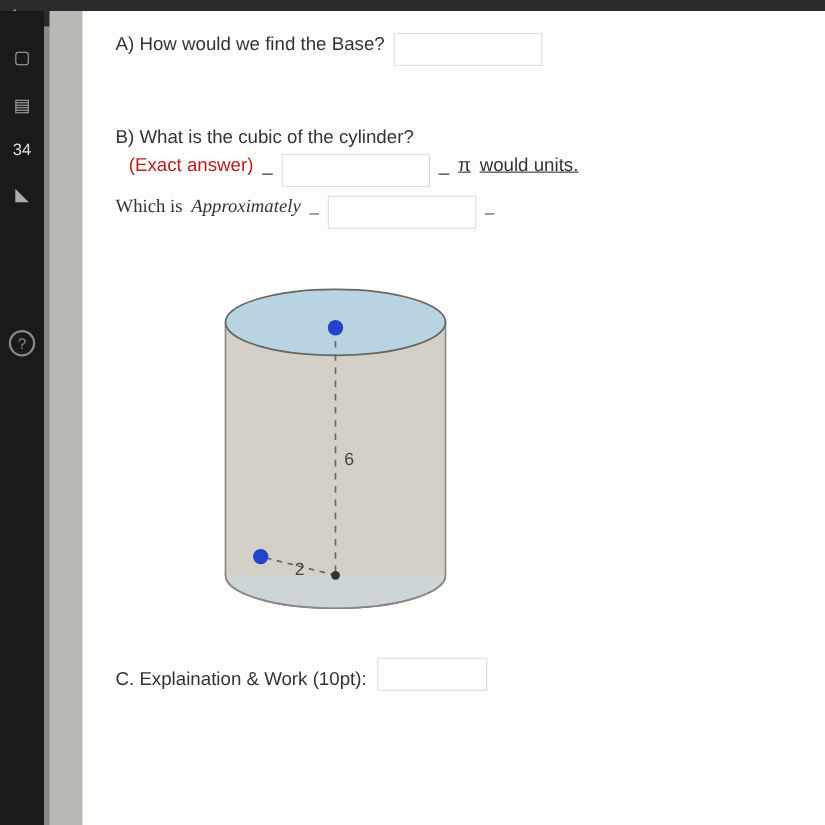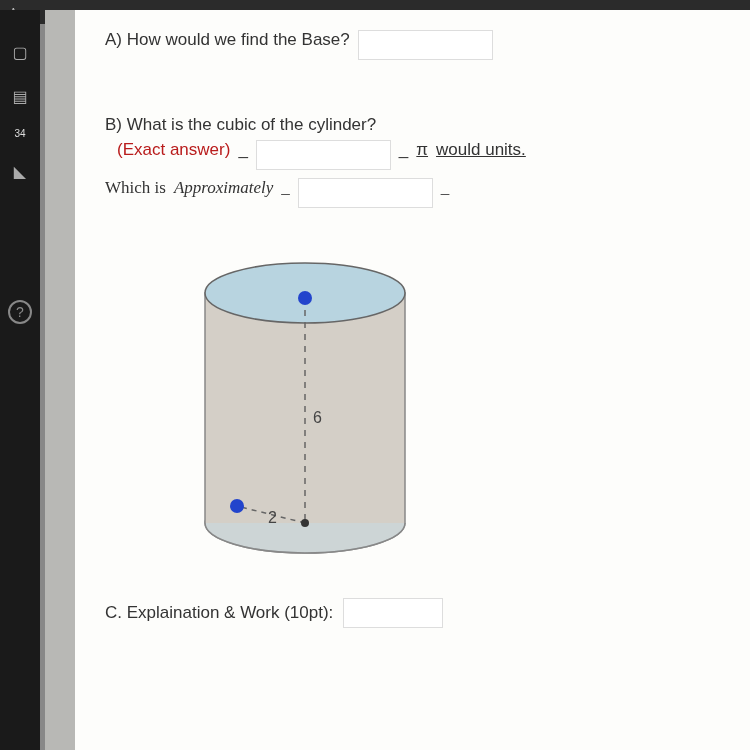--- a/index.html
+++ b/index.html
@@ -45,21 +45,21 @@
     .sidebar-icon {
       width: 24px;
       height: 24px;
       display: flex;
       align-items: center;
       justify-content: center;
       font-size: 16px;
       color: #aaa;
     }
     .sidebar-badge {
-      font-size: 10px;
+      font-size: 15px;
       color: #ddd;
     }
     .help-icon {
       position: absolute;
       left: 8px;
       top: 300px;
       width: 24px;
       height: 24px;
       border: 2px solid #888;
       border-radius: 50%;
@@ -118,21 +118,21 @@
     .pi-symbol {
       text-decoration: underline;
     }
     .cylinder-container {
       margin-top: 25px;
       margin-left: 60px;
     }
     .question-c {
       margin-top: 20px;
       display: flex;
-      align-items: center;
+      align-items: flex-end;
       gap: 10px;
     }
     .small-input {
       min-width: 100px;
     }
   </style>
 </head>
 <body>
 
 <div class="browser-top">

